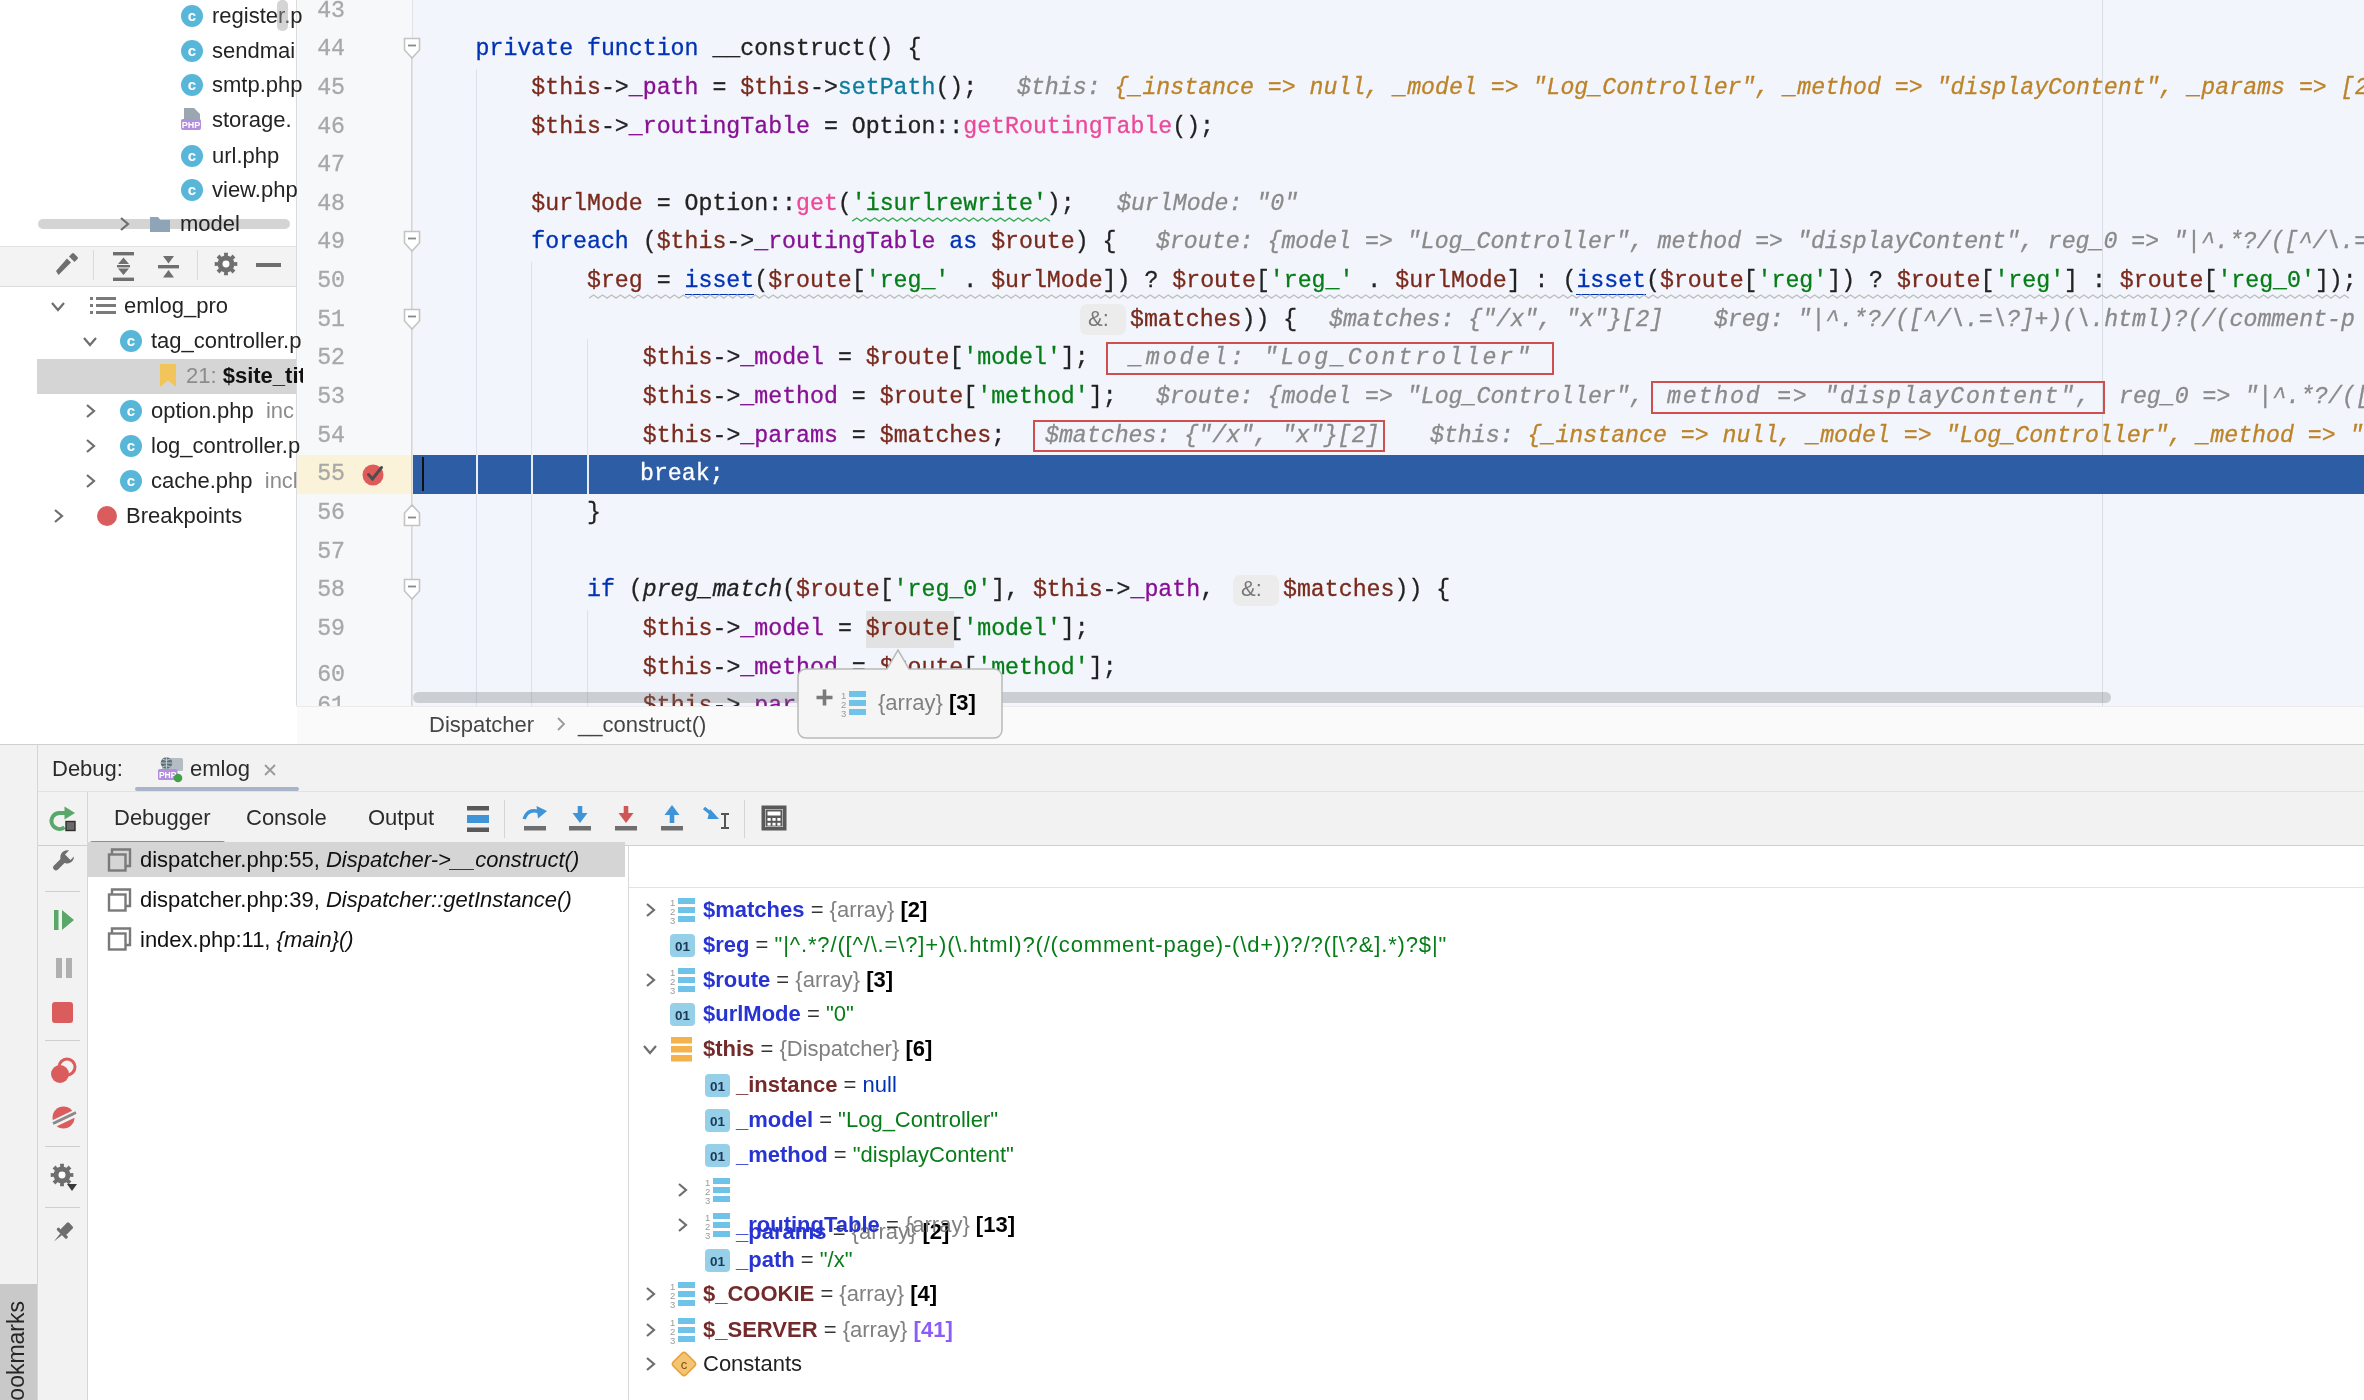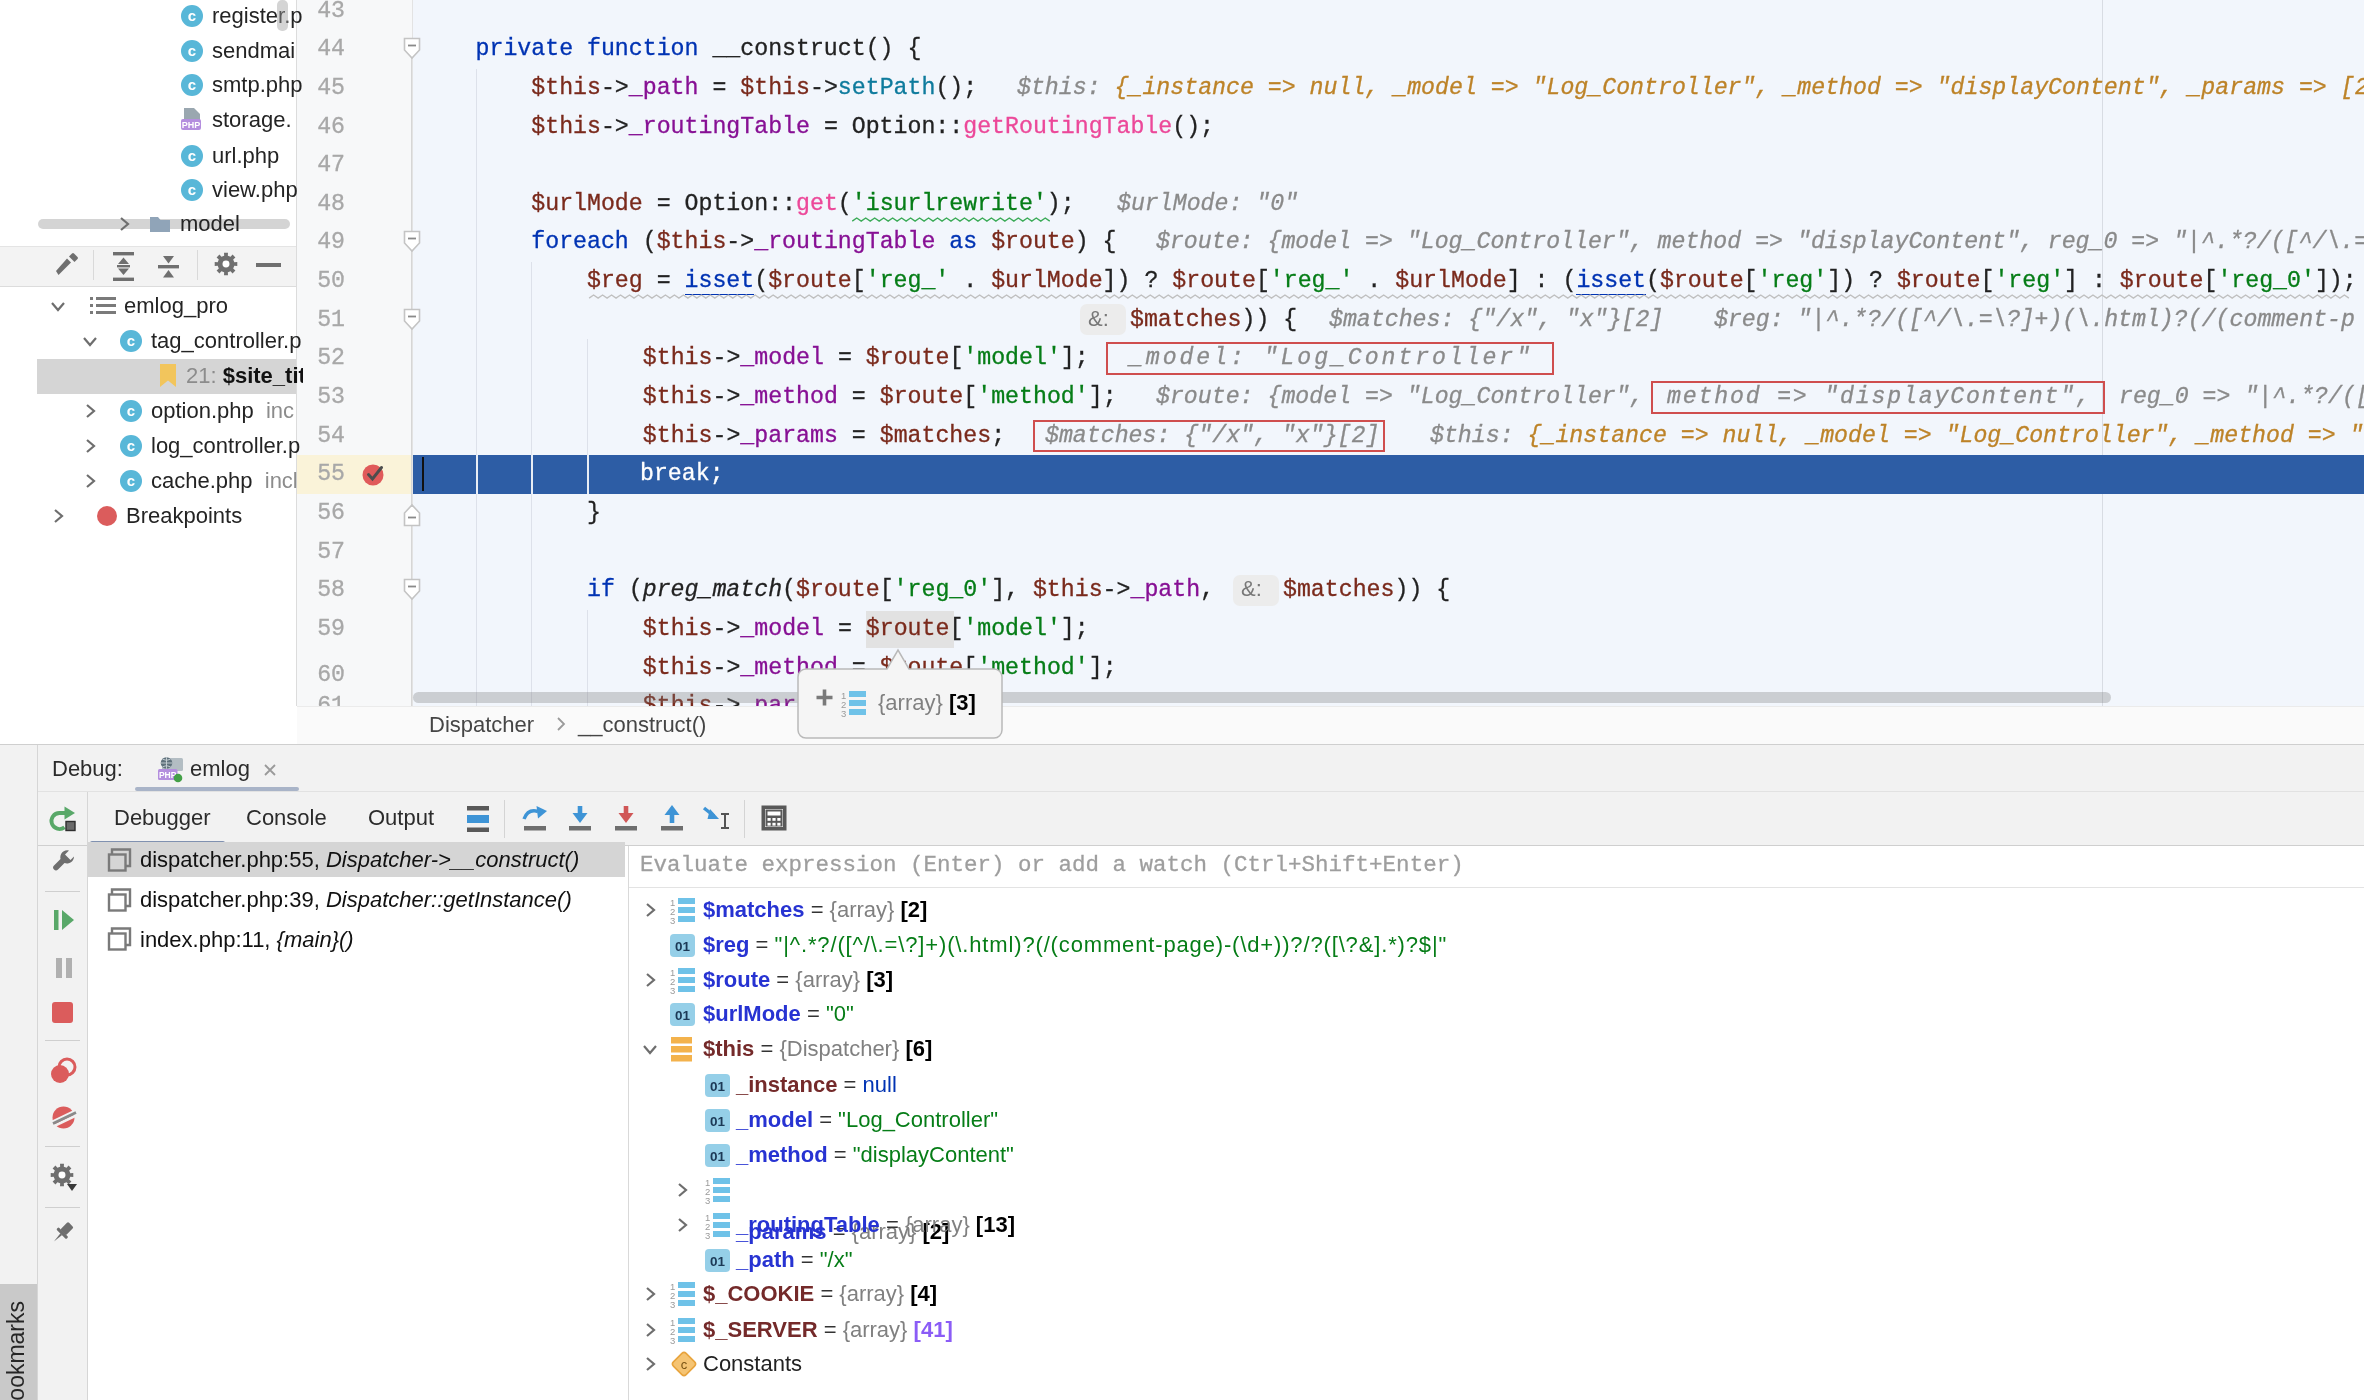--- a/index.html
+++ b/index.html
@@ -391,21 +391,20 @@
       <path d="M5 8 V2.5 H23 V19 H18" fill="none" stroke="#7a7a7a" stroke-width="2.4"></path>
       <rect x="2" y="7.5" width="16.5" height="16" fill="none" stroke="#7a7a7a" stroke-width="2.4"></rect>
     </svg>
 <div class="uit" style="left:140px;top:887px;color:#111">dispatcher.php:39, <span class="it">Dispatcher::getInstance()</span></div>
 <svg style="left:107px;top:926px" width="26" height="26" viewBox="0 0 26 26">
       <path d="M5 8 V2.5 H23 V19 H18" fill="none" stroke="#7a7a7a" stroke-width="2.4"></path>
       <rect x="2" y="7.5" width="16.5" height="16" fill="none" stroke="#7a7a7a" stroke-width="2.4"></rect>
     </svg>
 <div class="uit" style="left:140px;top:927px;color:#111">index.php:11, <span class="it">{main}()</span></div>
 <div class="abs" style="left:628px;top:846px;width:1px;height:554px;background:#d9d9d9"></div>
-<pre style="left:640px;top:846px;color:#9e9e9e;font-size:22.5px">Evaluate expression (Enter) or add a watch (Ctrl+Shift+Enter)</pre>
 <div class="abs" style="left:629px;top:887px;width:1735px;height:1px;background:#e3e3e3"></div>
 <svg style="left:640px;top:900px" width="20" height="20" viewBox="0 0 20 20">
       <path d="M7 4 L14 10 L7 16" stroke="#6e6e6e" stroke-width="2.2" fill="none"></path>
     </svg>
     <svg style="left:670px;top:897px" width="26" height="27" viewBox="0 0 26 27">
       <g fill="#9a9a9a" font-family="Liberation Sans" font-size="9.5">
         <text x="0" y="9">1</text>
         <text x="0" y="18">2</text>
         <text x="0" y="27">3</text>
       </g>

